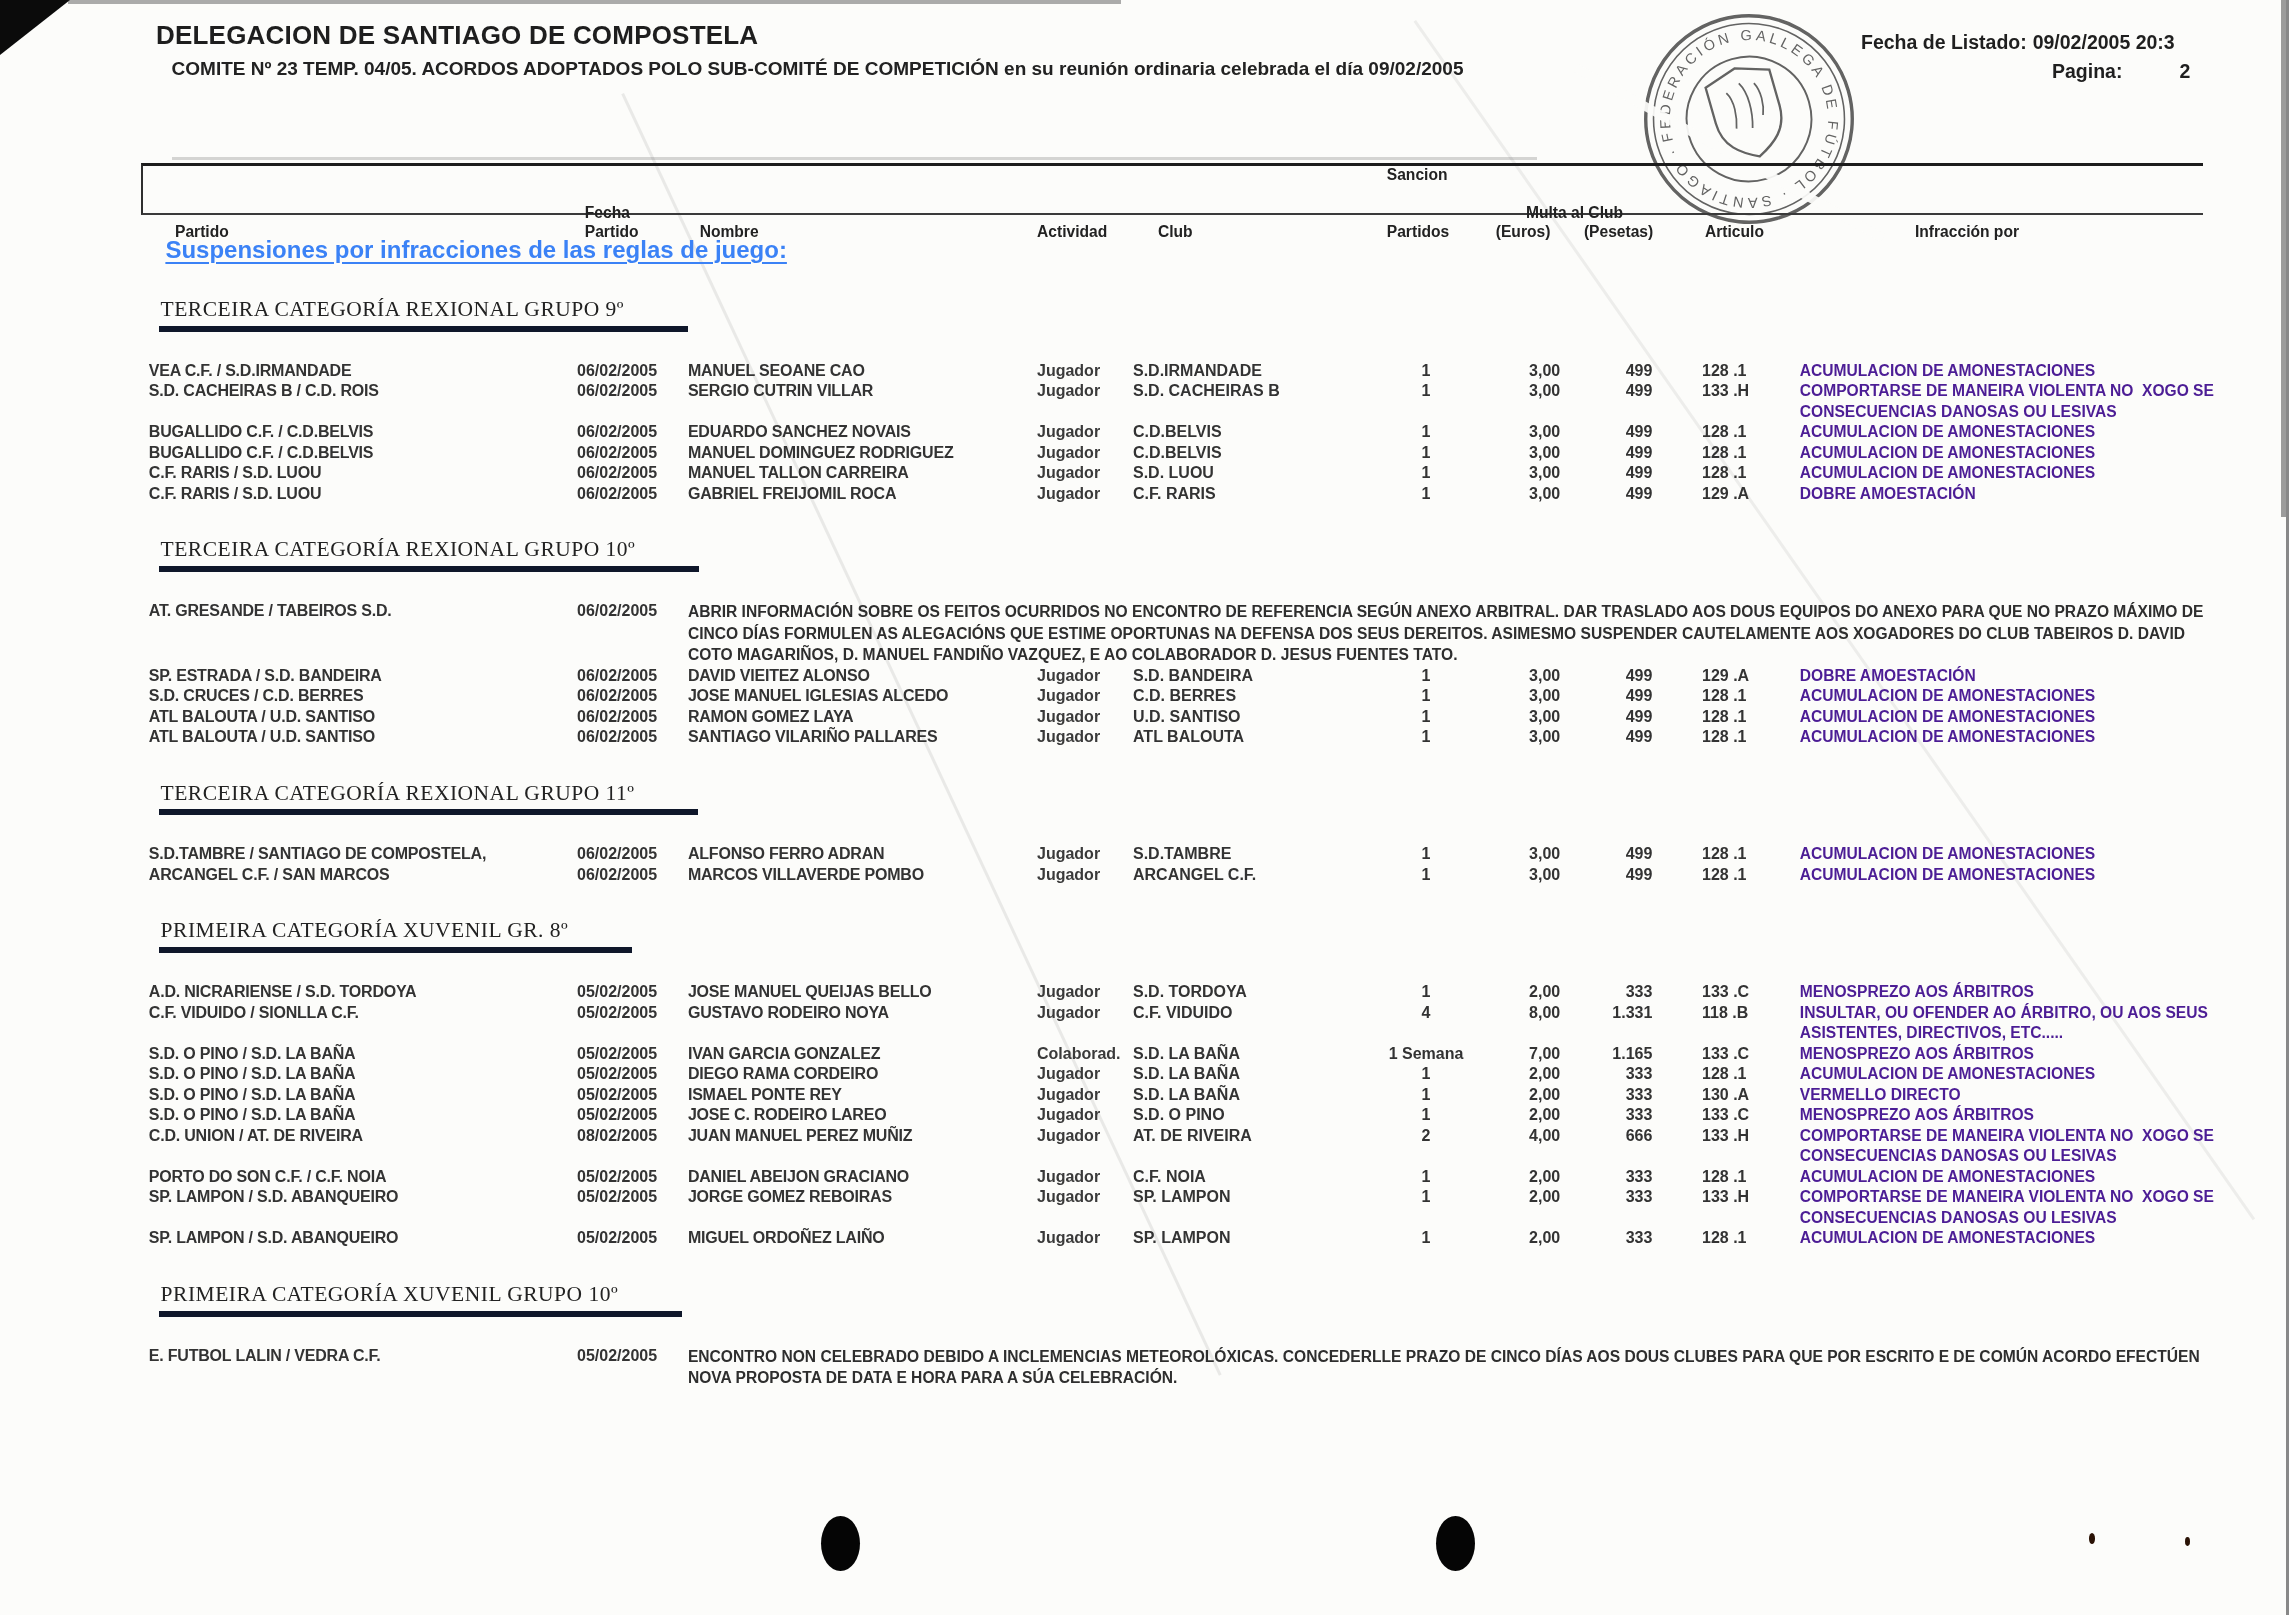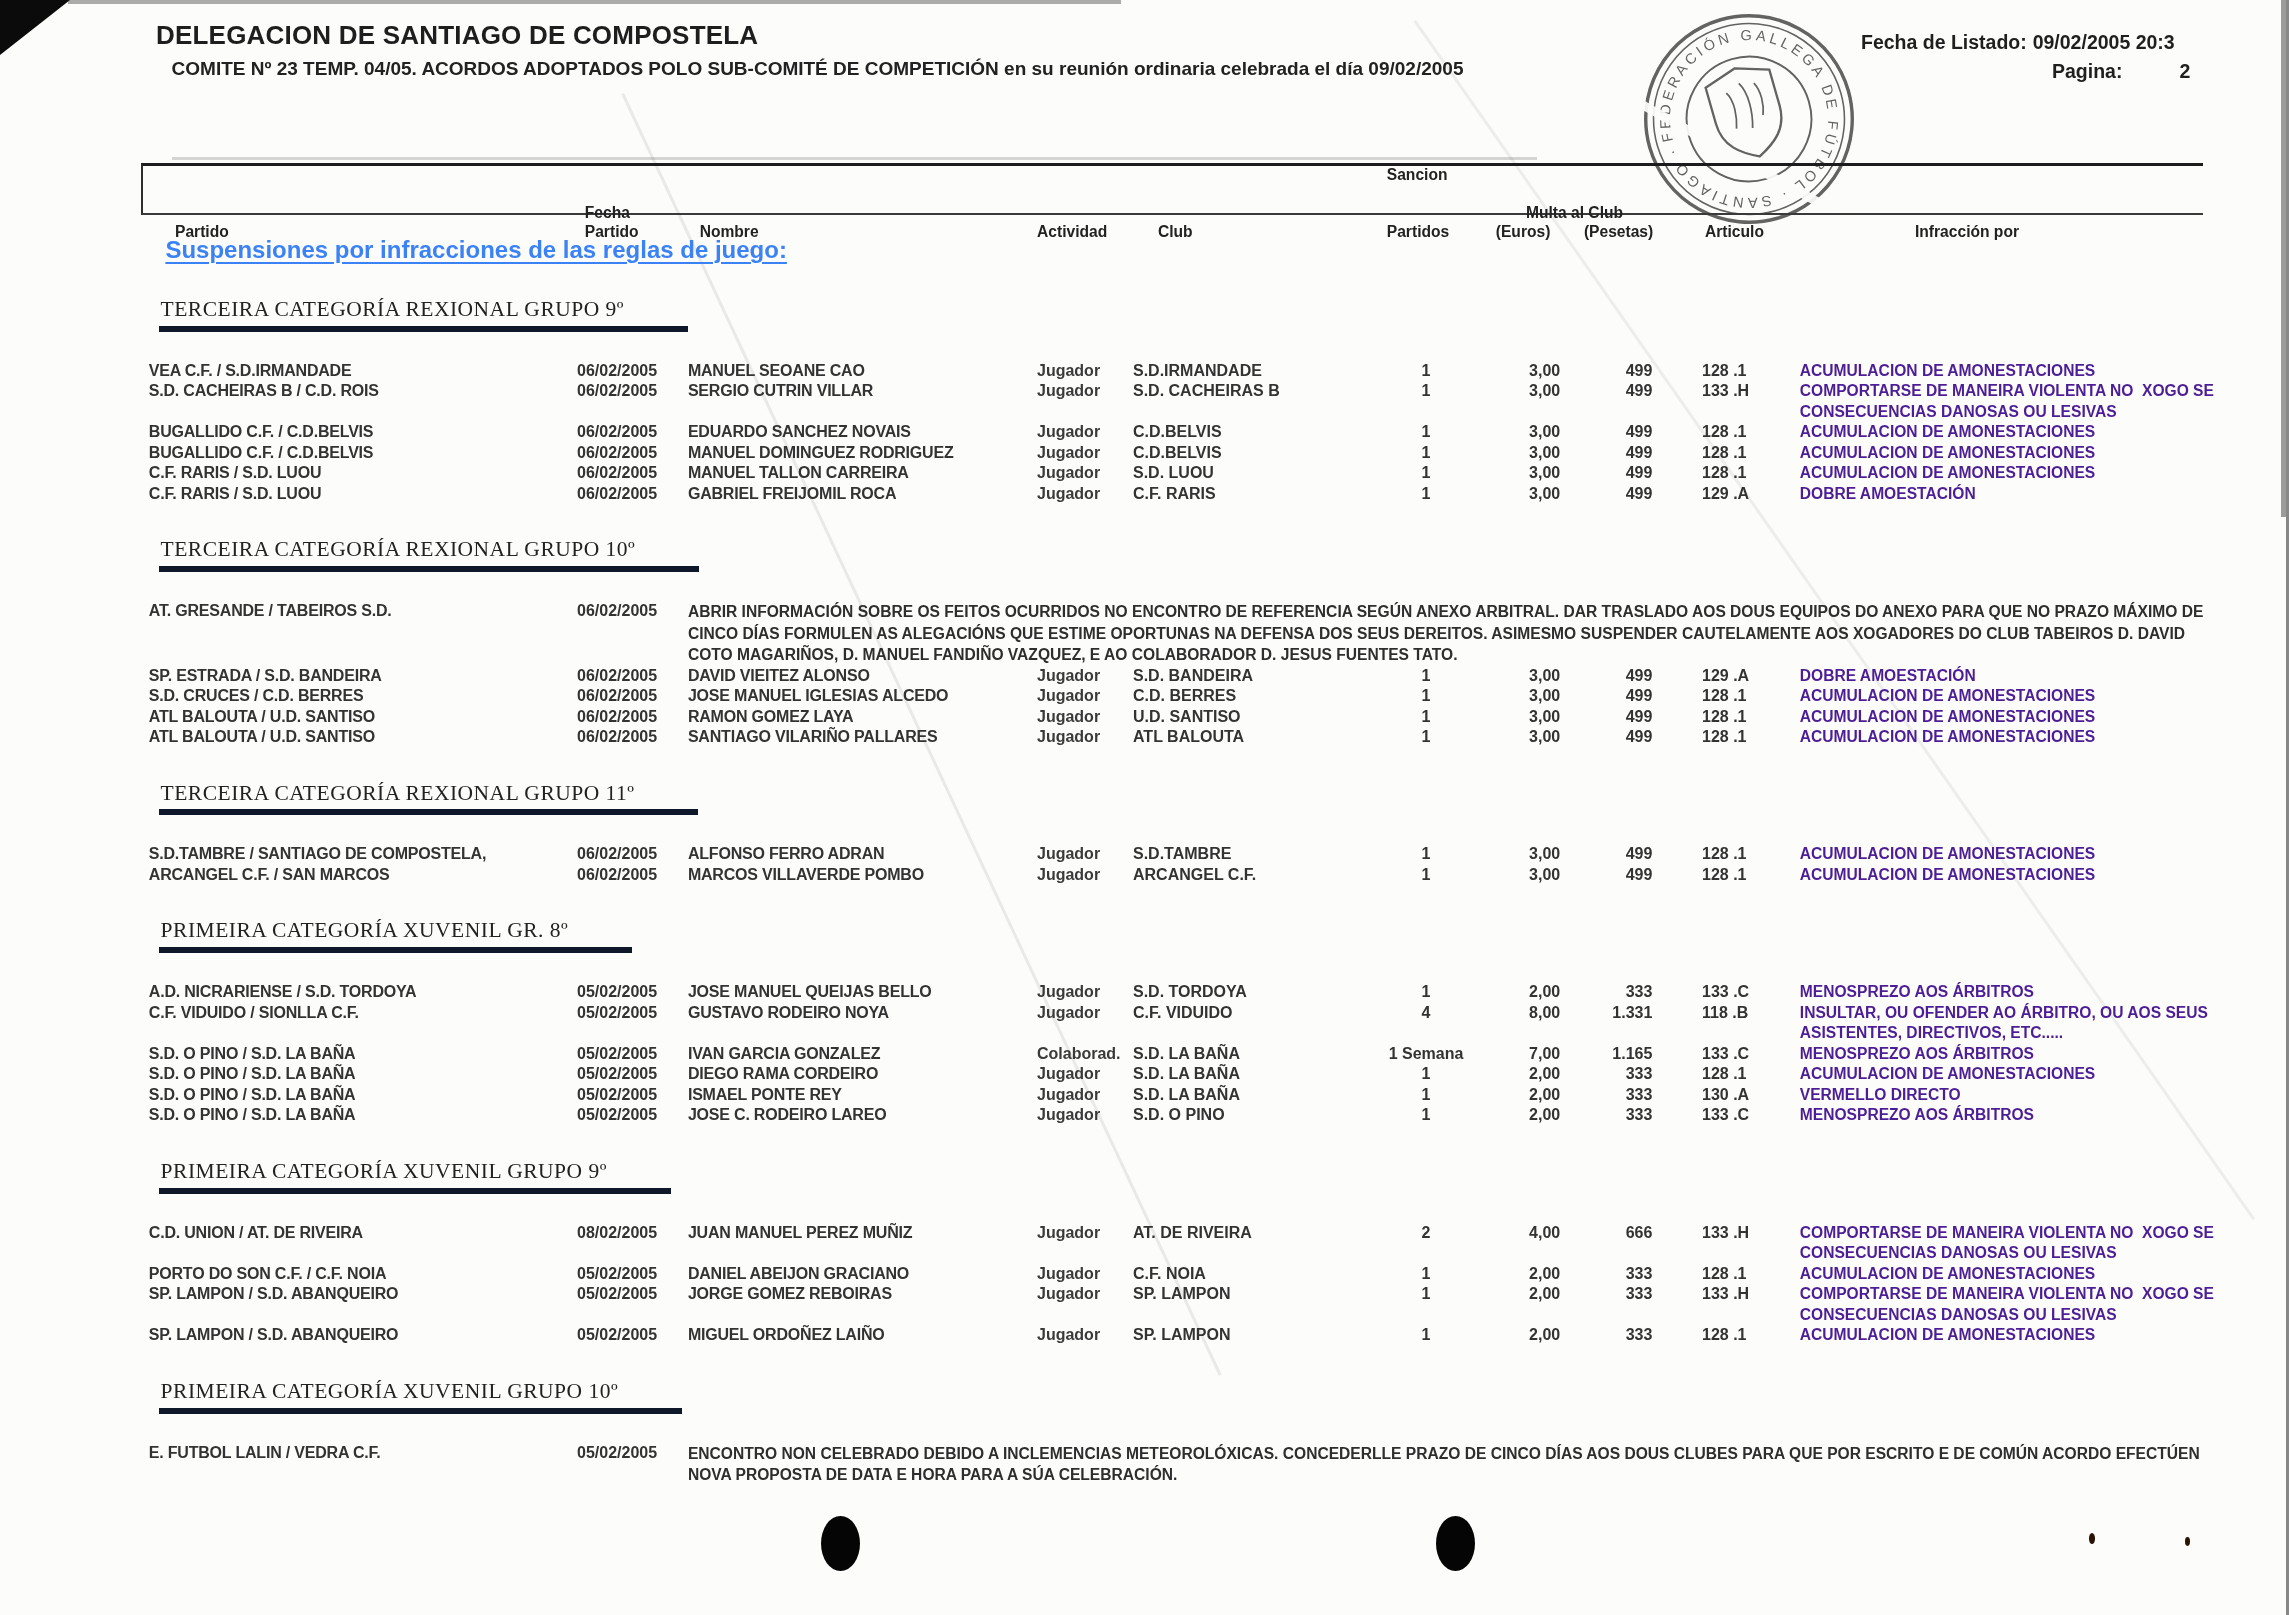--- a/index.html
+++ b/index.html
@@ -416,21 +416,20 @@
           <div class="cell c-sanc">1</div>
           <div class="cell c-eur">2,00</div>
           <div class="cell c-pes">333</div>
           <div class="cell c-art">133 .C</div>
           <div class="cell c-inf">
             <span class="inf-line">MENOSPREZO AOS ÁRBITROS</span>
           </div>
         </div>
       </div>
       <div class="section">
-        <div class="section-title"><span class="tspan">PRIMEIRA CATEGORÍA XUVENIL GRUPO 9º</span></div>
         <div class="trow">
           <div class="cell c-partido">C.D. UNION / AT. DE RIVEIRA</div>
           <div class="cell c-fecha">08/02/2005</div>
           <div class="cell c-nombre">JUAN MANUEL PEREZ MUÑIZ</div>
           <div class="cell c-act">Jugador</div>
           <div class="cell c-club">AT. DE RIVEIRA</div>
           <div class="cell c-sanc">2</div>
           <div class="cell c-eur">4,00</div>
           <div class="cell c-pes">666</div>
           <div class="cell c-art">133 .H</div>

